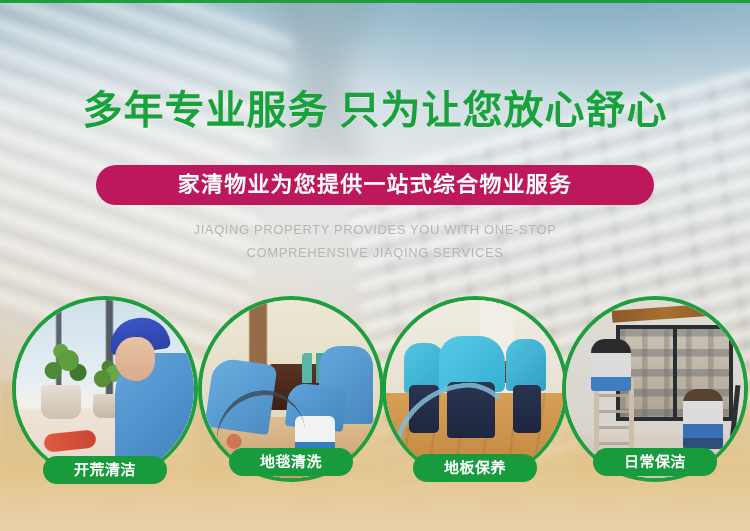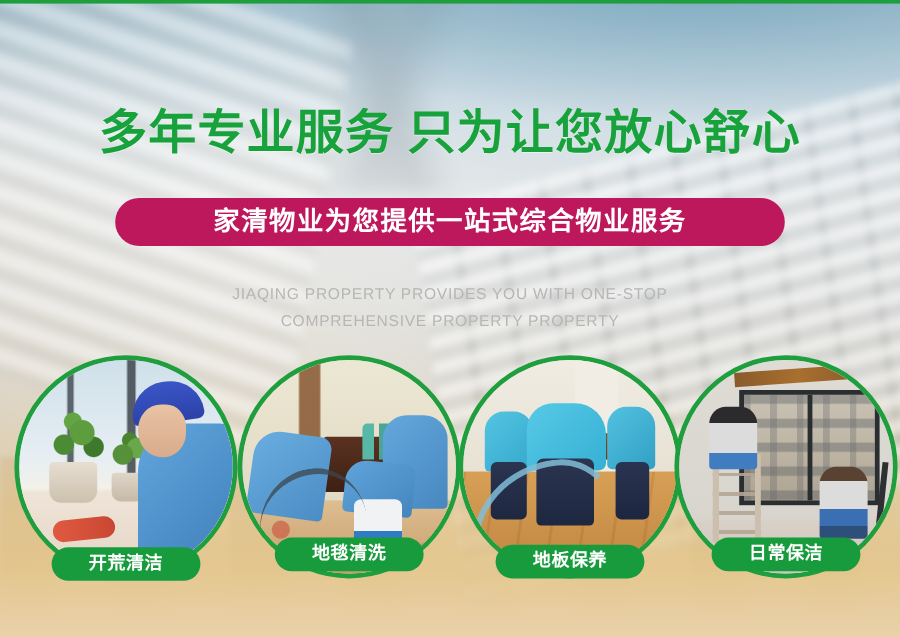--- a/index.html
+++ b/index.html
@@ -150,21 +150,21 @@
     font-weight: bold;
     letter-spacing: 1.2px;
     line-height: 1;
     white-space: nowrap;
   }
 
   
   .eng-sub {
     position: absolute;
     left: 0; right: 0;
-    top: 233px;
+    top: 218px;
     text-align: center;
     color: #b6b6b4;
     font-size: 13px;
     line-height: 23px;
     letter-spacing: 0.6px;
     font-weight: normal;
   }
   .eng-sub .ln { display: block; }
 
   
@@ -502,21 +502,21 @@
   <div class="top-rule"></div>
 
   <div class="headline">多年专业服务 只为让您放心舒心</div>
 
   <div class="pill">
     <span class="pill-text">家清物业为您提供一站式综合物业服务</span>
   </div>
 
   <div class="eng-sub">
     <span class="ln">JIAQING PROPERTY PROVIDES YOU WITH ONE-STOP</span>
-    <span class="ln">COMPREHENSIVE PROPERTY PROPERTY</span>
+    <span class="ln">COMPREHENSIVE JIAQING SERVICES</span>
   </div>
 
   <div class="circle-row">
 
     <div class="circle-item c0">
       <div class="circle-frame">
         <div class="photo p-daily">
           <div class="plant-a"></div>
           <div class="pot-a"></div>
           <div class="plant-b"></div>

